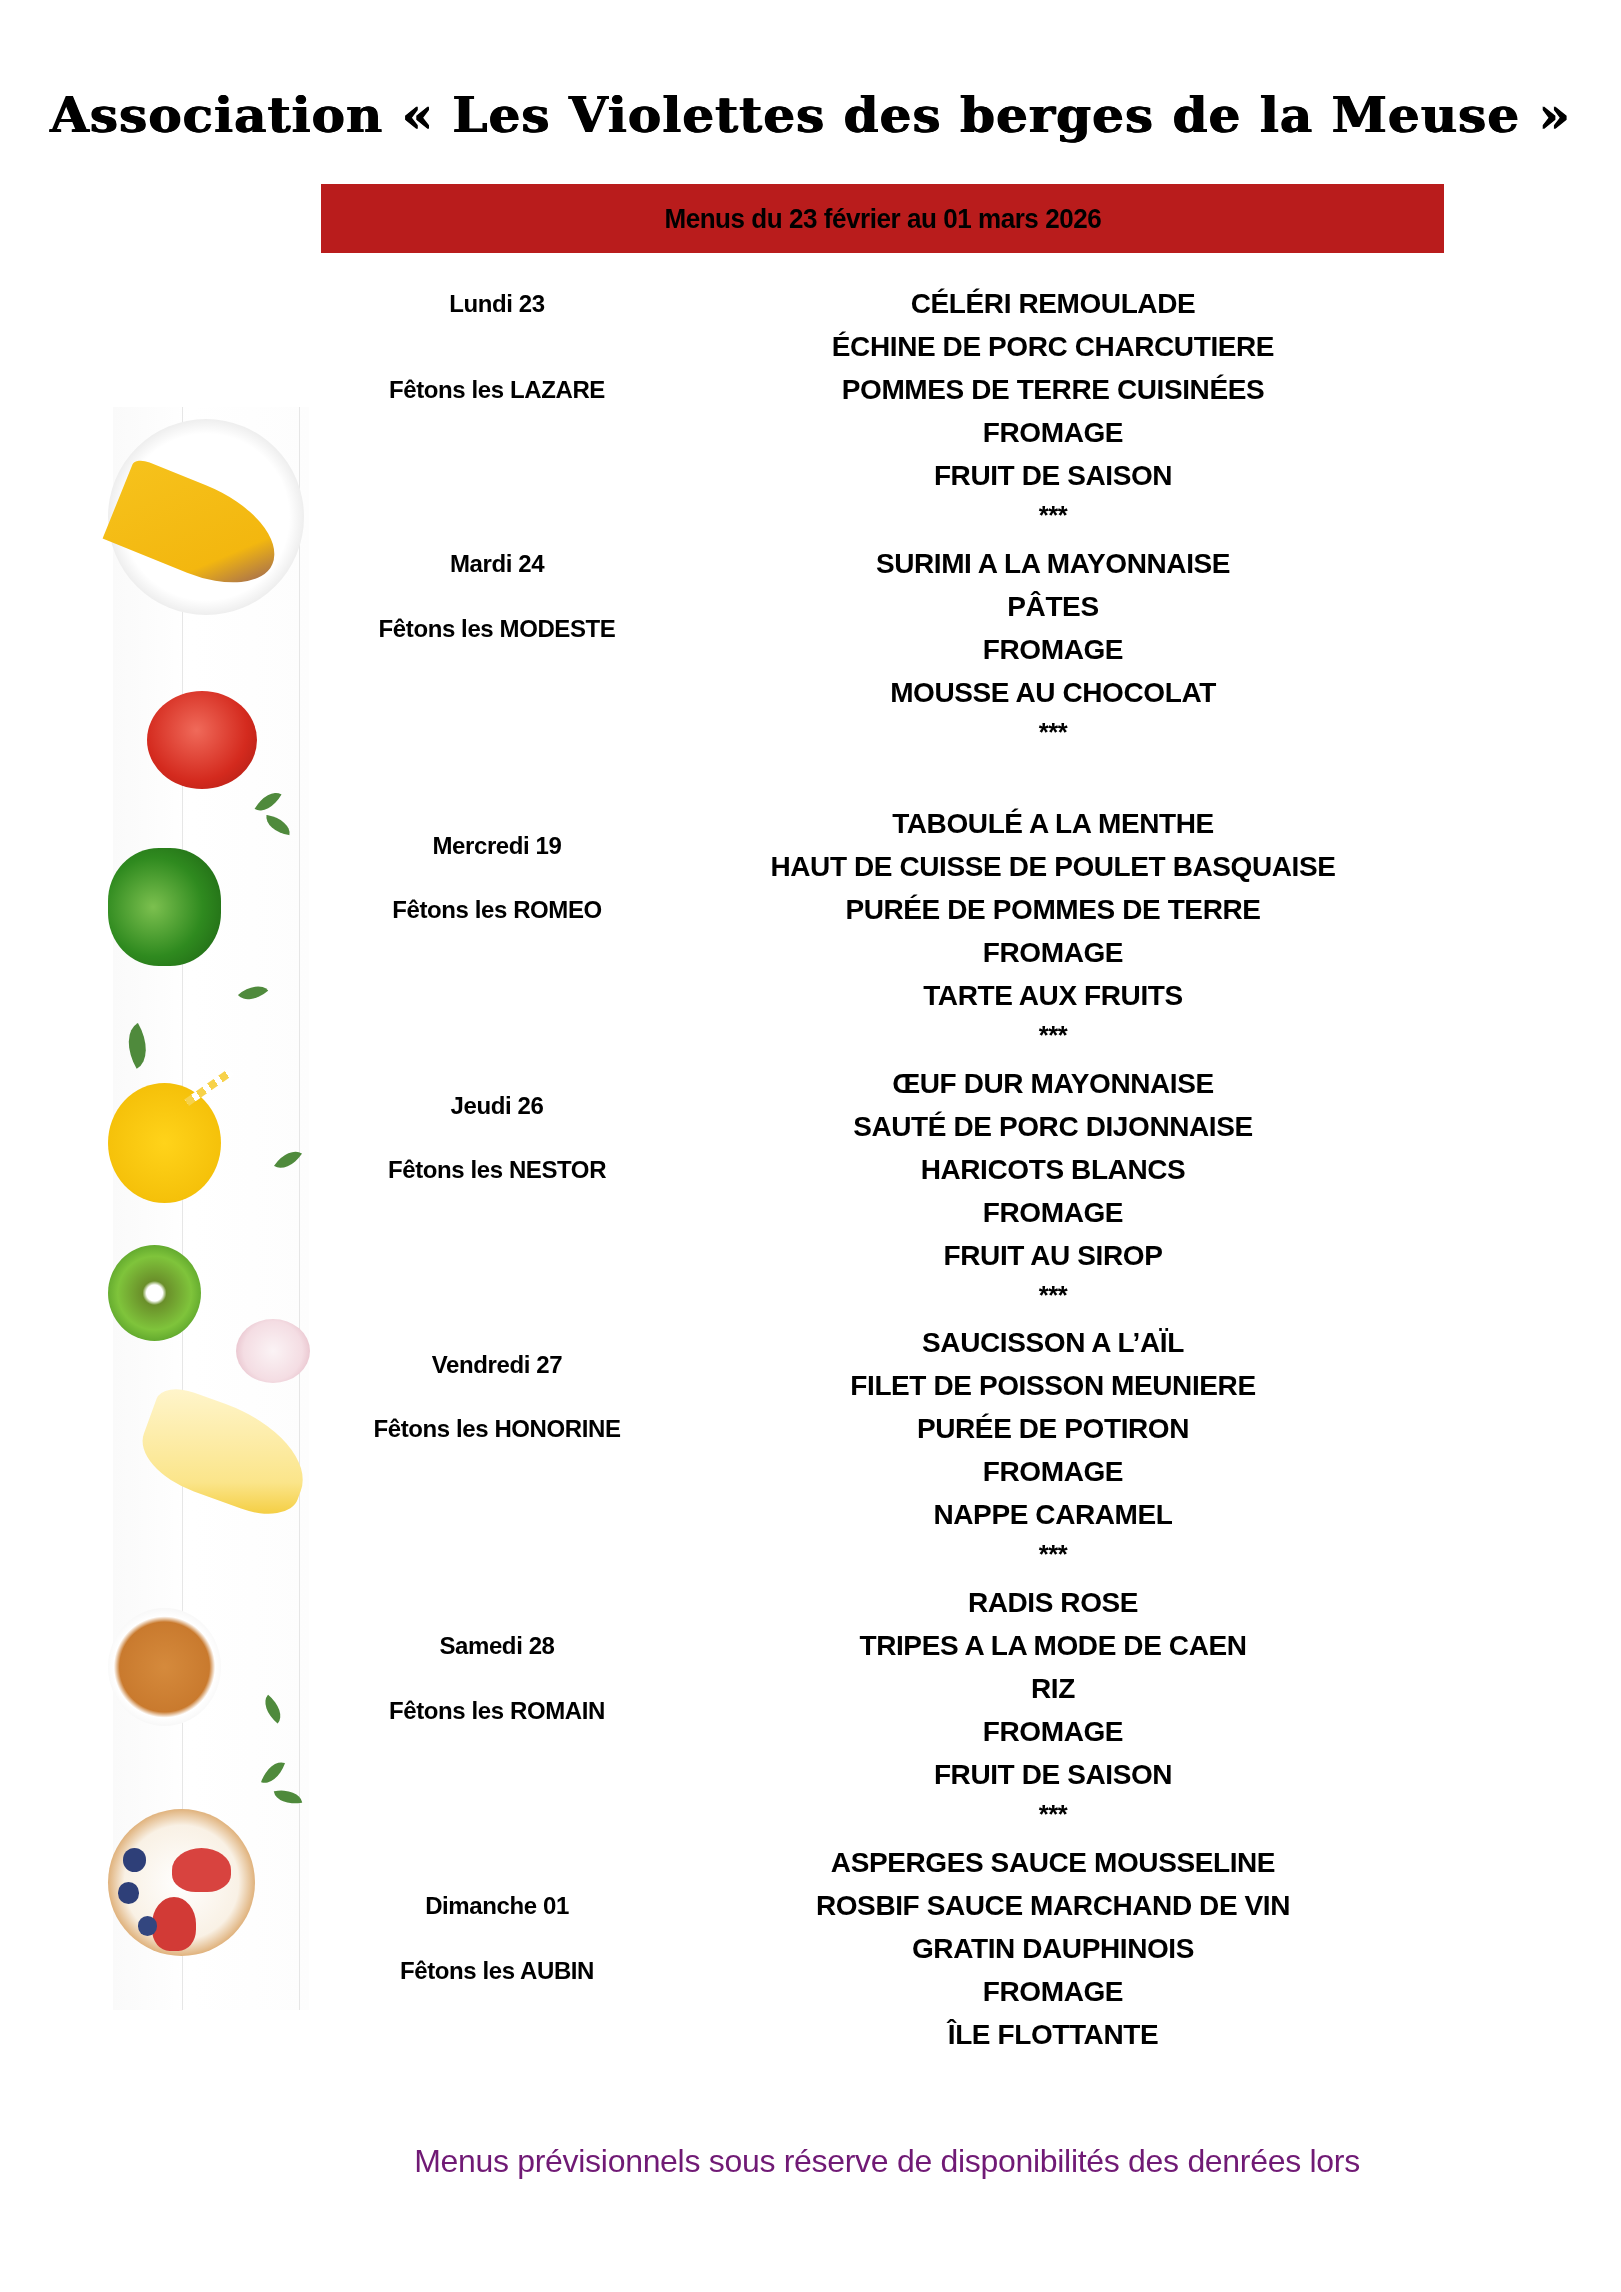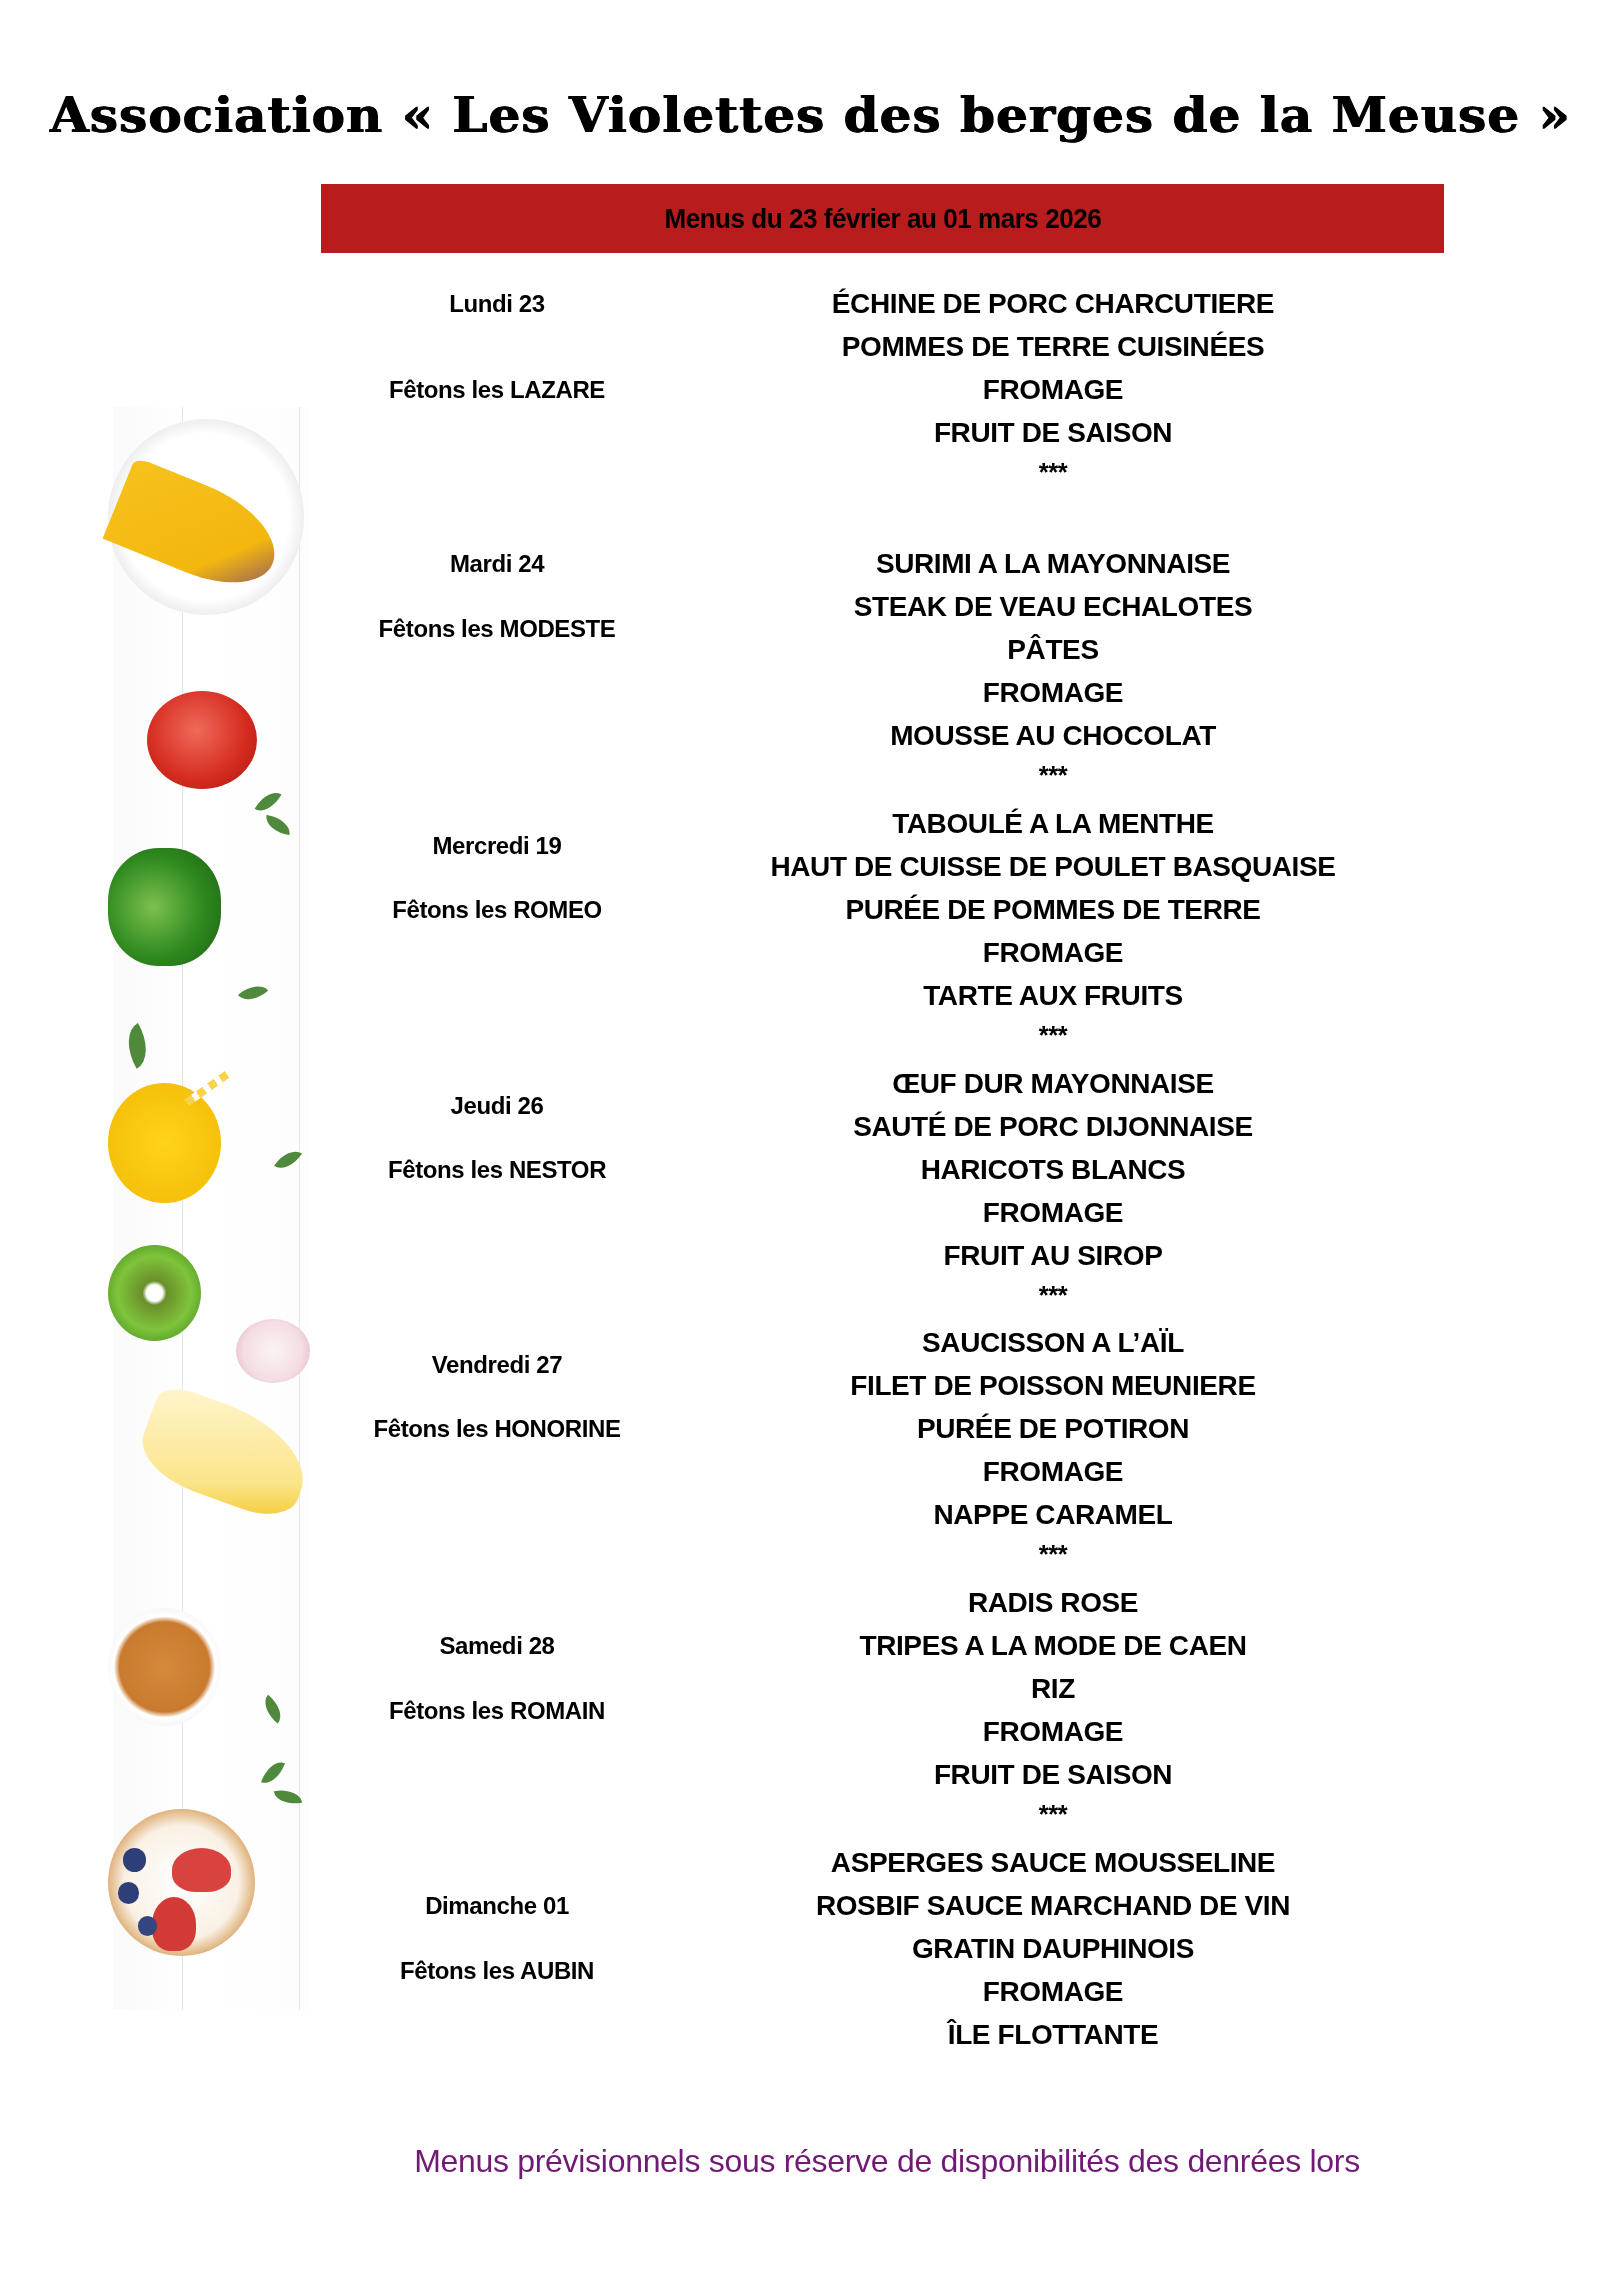--- a/index.html
+++ b/index.html
@@ -94,37 +94,37 @@
   <div class="food" style="left:24.5px; top:1509px; width:19.6px; height:19.6px; background:#33467f;"></div>
 </div>
 
 <div class="block" style="top:282px;">
   <div class="day-col" style="top:0px;">
     <div class="dish">Lundi 23</div>
     <div class="dish" style="height:43px"></div>
     <div class="dish">Fêtons les LAZARE</div>
   </div>
   <div class="dish-col">
+    <div class="dish">CÉLÉRI REMOULADE</div>
     <div class="dish">ÉCHINE DE PORC CHARCUTIERE</div>
     <div class="dish">POMMES DE TERRE CUISINÉES</div>
     <div class="dish">FROMAGE</div>
     <div class="dish">FRUIT DE SAISON</div>
     <div class="dish sep">***</div>
   </div>
 </div>
 
 <div class="block" style="top:542px;">
   <div class="day-col" style="top:0px;">
     <div class="dish">Mardi 24</div>
     <div class="dish" style="height:21.6px"></div>
     <div class="dish">Fêtons les MODESTE</div>
   </div>
   <div class="dish-col">
     <div class="dish">SURIMI A LA MAYONNAISE</div>
-    <div class="dish">STEAK DE VEAU ECHALOTES</div>
     <div class="dish">PÂTES</div>
     <div class="dish">FROMAGE</div>
     <div class="dish">MOUSSE AU CHOCOLAT</div>
     <div class="dish sep">***</div>
   </div>
 </div>
 
 <div class="block" style="top:802px;">
   <div class="day-col" style="top:21.6px;">
     <div class="dish">Mercredi 19</div>

